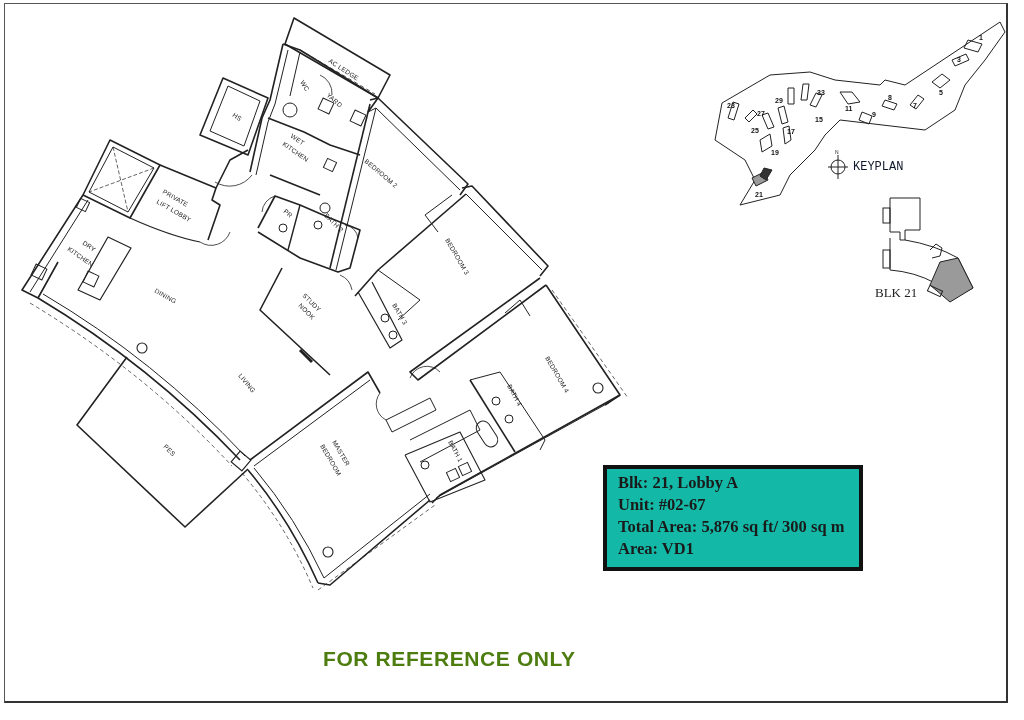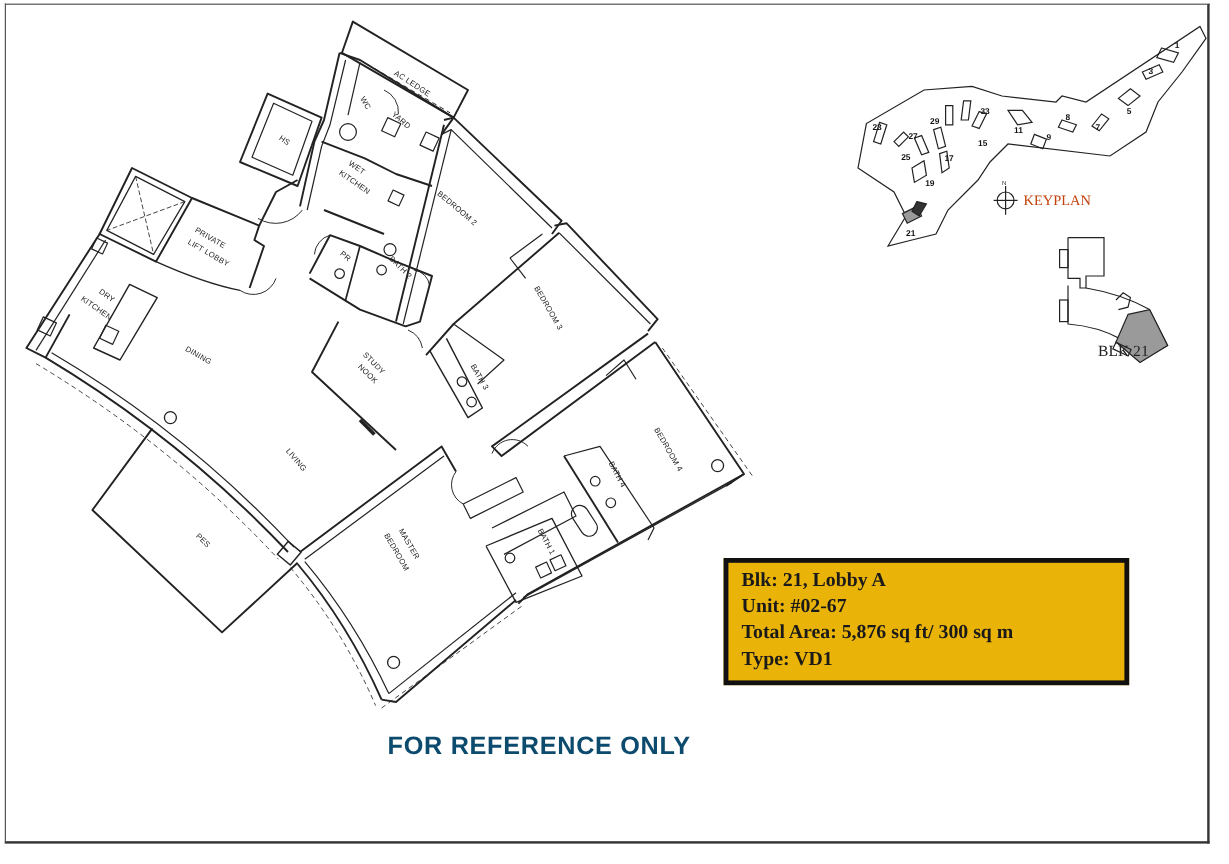--- a/index.html
+++ b/index.html
@@ -1,23 +1,23 @@
 <!DOCTYPE html>
 <html><head>
 <meta charset="utf-8">
 <style>
   html, body { margin:0; padding:0; background:#ffffff; }
   body { width:1024px; height:720px; position:relative; overflow:hidden; font-family:"Liberation Sans", sans-serif; }
   .page-border { position:absolute; left:4px; top:3px; width:1004px; height:700px; border:1.5px solid #555; border-right:2px solid #333; border-bottom:2px solid #333; box-sizing:border-box; }
   svg.plan { position:absolute; left:0; top:0; }
-  .info-box { position:absolute; left:603px; top:465px; width:338px; height:106px; border:4px solid #111; box-sizing:border-box; background:#eab308; padding:3px 0 0 11px; }
+  .info-box { position:absolute; left:603px; top:465px; width:260px; height:106px; border:4px solid #111; box-sizing:border-box; background:#14b8a6; padding:3px 0 0 11px; }
   .info-line { font-family:"Liberation Serif", serif; font-weight:bold; font-size:16.5px; color:#1a1a1a; line-height:22px; white-space:nowrap; }
-  .footer-note { position:absolute; left:323px; top:610px; font-family:"Liberation Sans", sans-serif; font-weight:bold; font-size:21px; letter-spacing:0.6px; color:#0c4a6e; }
-  .blk-label { position:absolute; left:875px; top:285px; font-family:"Liberation Serif", serif; font-size:13px; color:#222;margin-left:40px; }
-  .keyplan-label { position:absolute; left:853px; top:160px; font-family:Liberation Serif, serif; font-size:12px; color:#c2410c; }
+  .footer-note { position:absolute; left:323px; top:647px; font-family:"Liberation Sans", sans-serif; font-weight:bold; font-size:21px; letter-spacing:0.6px; color:#4d7c0f; }
+  .blk-label { position:absolute; left:875px; top:285px; font-family:"Liberation Serif", serif; font-size:13px; color:#222; }
+  .keyplan-label { position:absolute; left:853px; top:160px; font-family:Liberation Mono, monospace; font-size:12px; color:#0f172a; }
   .room { font-family:"Liberation Sans", sans-serif; font-size:6.5px; fill:#222; letter-spacing:0.2px; }
   .kp-num { font-family:"Liberation Sans", sans-serif; font-size:7px; font-weight:bold; fill:#111; }
 </style>
 </head>
 <body>
 
 <div class="page-border"></div>
 
 <svg class="plan" width="1024" height="720" viewBox="0 0 1024 720">
   <g fill="none" stroke="#222" stroke-width="1.6" stroke-linejoin="round">
@@ -244,16 +244,16 @@
   </g>
 </svg>
 
 <div class="keyplan-label">KEYPLAN</div>
 <div class="blk-label">BLK 21</div>
 
 <div class="info-box">
   <div class="info-line">Blk: 21, Lobby A</div>
   <div class="info-line">Unit: #02-67</div>
   <div class="info-line">Total Area: 5,876 sq ft/ 300 sq m</div>
-  <div class="info-line">Type: VD1</div>
+  <div class="info-line">Area: VD1</div>
 </div>
 
 <div class="footer-note">FOR REFERENCE ONLY</div>
 
 </body></html>

